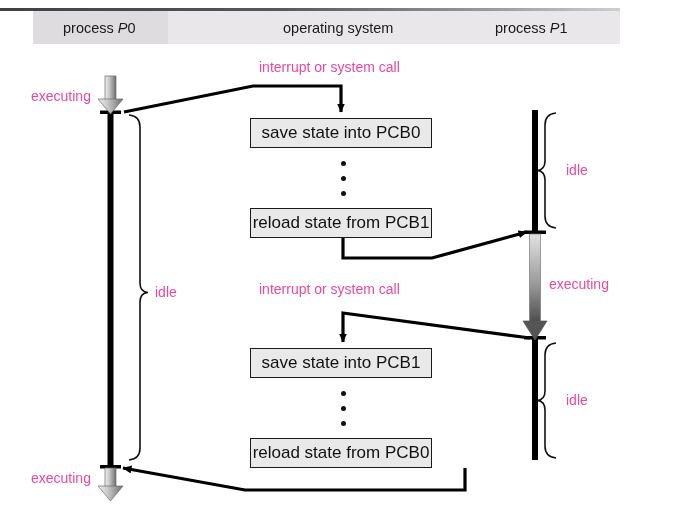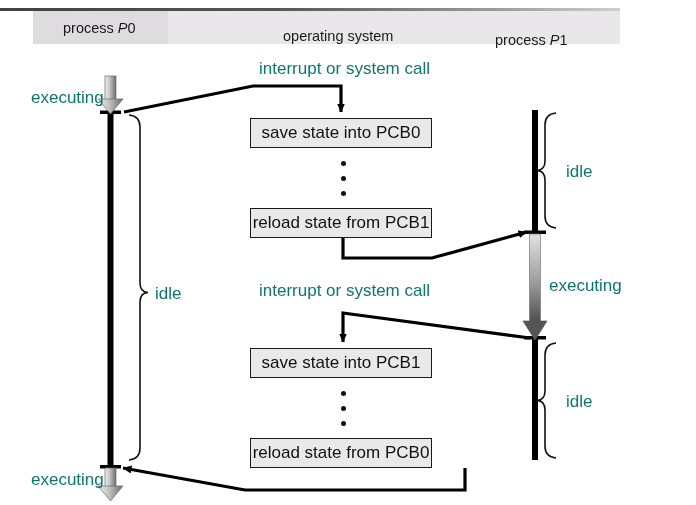--- a/index.html
+++ b/index.html
@@ -1,20 +1,20 @@
 <!DOCTYPE html>
 <html><head>
 <meta charset="utf-8">
 <style>
   html,body{margin:0;padding:0;background:#ffffff;}
   body{width:696px;height:505px;position:relative;overflow:hidden;
        font-family:"Liberation Sans","DejaVu Sans",sans-serif;color:#000;}
   .stage{position:absolute;left:0;top:0;width:696px;height:505px;}
   svg.layer{position:absolute;left:0;top:0;width:696px;height:505px;}
-  .lbl{position:absolute;white-space:nowrap;font-size:17px;color:#0f766e;line-height:1;}
+  .lbl{position:absolute;white-space:nowrap;font-size:14px;color:#ec4899;line-height:1;}
   .ital{font-style:italic;}
   .hdr-band{position:absolute;background:#e9e7e9;}
   .hdr-cell-dark{position:absolute;background:#dedcde;}
   .hdr-txt{position:absolute;font-size:14.5px;color:#1a1a1a;white-space:nowrap;}
   .pbox{position:absolute;background:#e9e9e9;border:1.6px solid #1a1a1a;
         box-sizing:border-box;display:flex;align-items:center;justify-content:center;
         font-size:17px;color:#111;white-space:nowrap;}
   .topline{position:absolute;left:0;top:8px;width:620px;height:2.5px;
            background:linear-gradient(to right,#3f4145 0%,#55575b 45%,#9a9ca0 80%,#cdcfd2 100%);}
   .dots{position:absolute;width:5px;height:5px;border-radius:50%;background:#111;}
@@ -26,25 +26,25 @@
 
   <div class="topline"></div>
 
   <div class="hdr-band" style="left:33px;top:11px;width:587px;height:33px;"></div>
   <div class="hdr-cell-dark" style="left:33px;top:11px;width:135px;height:33px;"></div>
 
   <div class="hdr-txt" style="left:63px;top:20px;">
     <span>process </span><span class="ital">P</span><span class="sub">0</span>
   </div>
 
-  <div class="hdr-txt" style="left:283px;top:20px;margin-top:8px;">
+  <div class="hdr-txt" style="left:283px;top:20px;">
     <span>operating system</span>
   </div>
 
-  <div class="hdr-txt" style="left:495px;top:32px;">
+  <div class="hdr-txt" style="left:495px;top:20px;">
     <span>process </span><span class="ital">P</span><span class="sub">1</span>
   </div>
 
   <svg class="layer" viewBox="0 0 696 505">
     <defs>
       <linearGradient id="gradH" x1="0" y1="0" x2="1" y2="0">
         <stop offset="0%" stop-color="#f0f0f0"></stop>
         <stop offset="38%" stop-color="#c9c9c9"></stop>
         <stop offset="100%" stop-color="#6e6e6e"></stop>
       </linearGradient>

